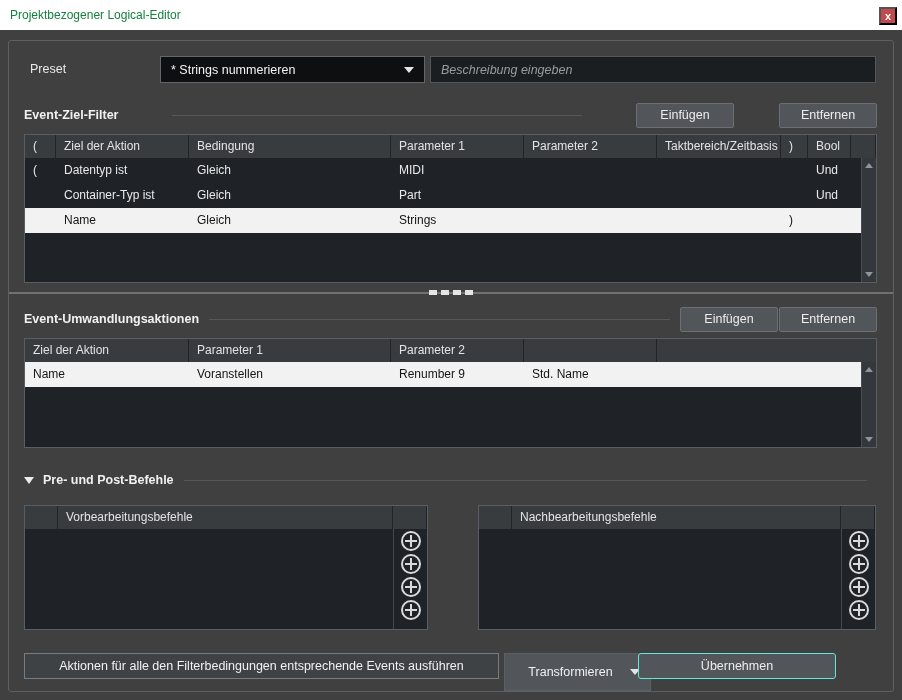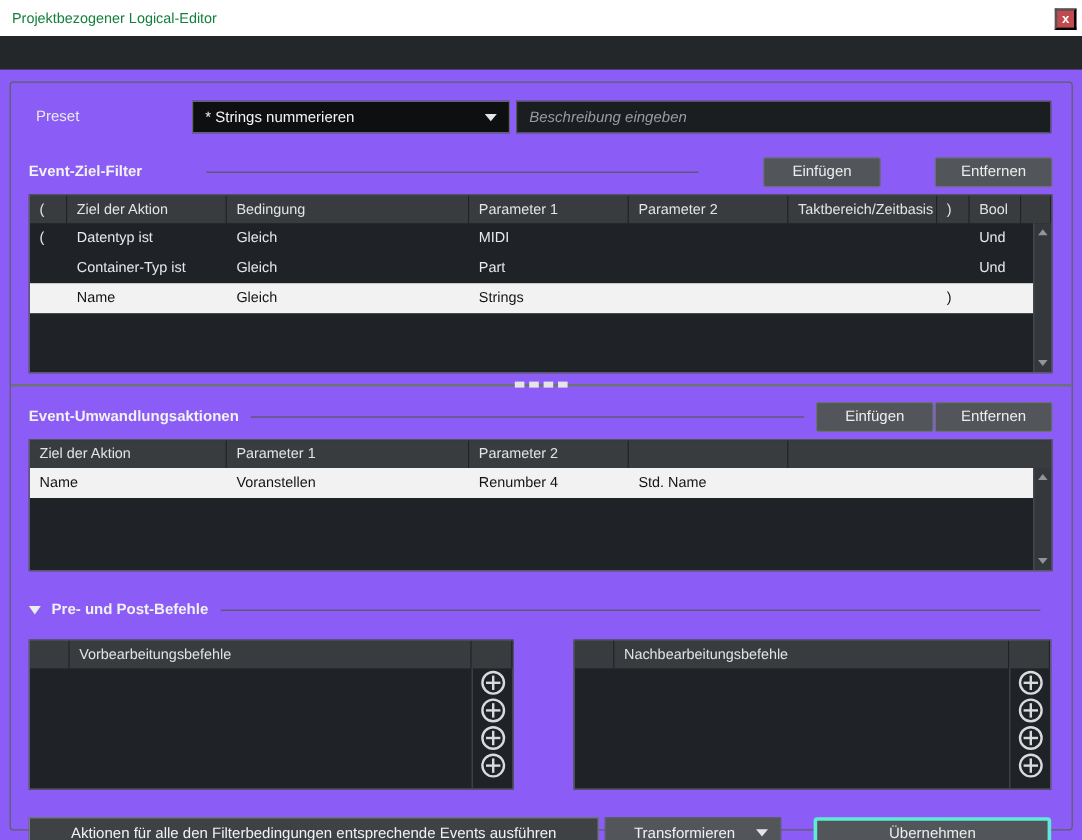--- a/index.html
+++ b/index.html
@@ -6,21 +6,21 @@
   html,body { background:#101214; }
   .window {
     position:relative; width:902px; height:700px; overflow:hidden;
     font-family:"Liberation Sans", sans-serif; background:#23272a;
   }
   
   .titlebar { position:absolute; top:0; left:0; right:0; height:30px; background:#ffffff; display:flex; align-items:center; padding:0 10px; }
   .title-text { font-size:12px; color:#15803d; }
   .close-btn { position:absolute; top:7px; right:5px; width:18px; height:18px; background:#c14a4f; color:#ffffff; font-size:11px; font-weight:bold; display:flex; align-items:center; justify-content:center; line-height:1; }
   
-  .body { position:absolute; top:30px; left:0; right:0; bottom:0; background:#8b5cf6;margin-top:28px; }
+  .body { position:absolute; top:30px; left:0; right:0; bottom:0; background:#404040; }
   .inner-frame { position:absolute; top:10px; left:8px; right:8px; bottom:8px; border:1px solid #5c5f63; border-radius:3px; pointer-events:none; }
   .abs { position:absolute; }
   
   .preset-label { left:30px; top:32px; font-size:12.5px; color:#e8e9ea; }
   .preset-select { left:160px; top:26px; width:265px; height:27px; background:#0d0f11; border:1px solid #63666a; display:flex; align-items:center; padding:0 26px 0 10px; font-size:12.5px; color:#f2f3f4; }
   .dd-arrow { position:absolute; right:10px; top:50%; margin-top:-3px; width:0; height:0; border-left:5px solid transparent; border-right:5px solid transparent; border-top:6px solid #e4e5e7; }
   .desc-input { left:430px; top:26px; width:446px; height:27px; background:#1b1e21; border:1px solid #54575a; color:#e8e9ea; font-size:12.5px; padding:0 10px; font-family:"Liberation Sans", sans-serif; outline:none; }
   .desc-input::placeholder { color:#989ba0; font-style:italic; }
   
   .section-header { position:absolute; left:24px; width:853px; height:26px; display:flex; align-items:center; }
@@ -54,22 +54,22 @@
   
   .list { position:absolute; top:475px; height:125px; background:#1f2327; border:1px solid #5a5d61; }
   .list1 { left:24px; width:404px; } .list2 { left:478px; width:398px; }
   .list-head { display:grid; grid-template-columns:33px 1fr 34px; height:23px; background:#393c3f; }
   .plus-col { position:absolute; top:23px; bottom:0; right:0; width:34px; border-left:1px solid #45484c; display:flex; flex-direction:column; align-items:center; padding-top:2px; gap:3px; }
   .plus-icon { width:20px; height:20px; min-height:20px; border:2px solid #d9dadc; border-radius:50%; position:relative; }
   .plus-icon::before { content:""; position:absolute; left:2px; right:2px; top:50%; margin-top:-1px; height:2px; background:#d9dadc; }
   .plus-icon::after { content:""; position:absolute; top:2px; bottom:2px; left:50%; margin-left:-1px; width:2px; background:#d9dadc; }
   
   .exec-btn { left:24px; top:623px; width:475px; height:26px; background:#3f4245; border:1px solid #797c7f; color:#f0f1f2; font-size:12.5px; display:flex; align-items:center; justify-content:center; white-space:nowrap; }
-  .transform-select { left:504px; top:623px; width:147px; height:26px; background:#525559; border:1px solid #5c5f63; color:#f0f1f2; font-size:12.5px; display:flex; align-items:center; justify-content:center; padding-right:14px; }
-  .apply-btn { left:678px; top:623px; width:198px; height:26px; background:#525559; border:3px solid #5eead4; border-radius:3px; color:#eceded; font-size:12.5px; display:flex; align-items:center; justify-content:center; }
+  .transform-select { left:504px; top:623px; width:147px; height:38px; background:#525559; border:1px solid #5c5f63; color:#f0f1f2; font-size:12.5px; display:flex; align-items:center; justify-content:center; padding-right:14px; }
+  .apply-btn { left:638px; top:623px; width:198px; height:26px; background:#525559; border:1px solid #5eead4; border-radius:3px; color:#eceded; font-size:12.5px; display:flex; align-items:center; justify-content:center; }
 </style>
 </head>
 <body>
 
 <div class="window">
 
   <div class="titlebar">
     <span class="title-text">Projektbezogener Logical-Editor</span>
   </div>
   <button class="close-btn">
@@ -167,21 +167,21 @@
       <div class="t-head g2">
         <div class="th">Ziel der Aktion</div>
         <div class="th">Parameter 1</div>
         <div class="th">Parameter 2</div>
         <div class="th"></div>
       </div>
       <div class="t-body">
         <div class="t-row g2 selected">
           <div class="td">Name</div>
           <div class="td">Voranstellen</div>
-          <div class="td">Renumber 4</div>
+          <div class="td">Renumber 9</div>
           <div class="td">Std. Name</div>
           <div class="td"></div>
         </div>
       </div>
       <div class="scrollbar">
         <span class="sb-up"></span>
         <span class="sb-down"></span>
       </div>
     </div>
 

